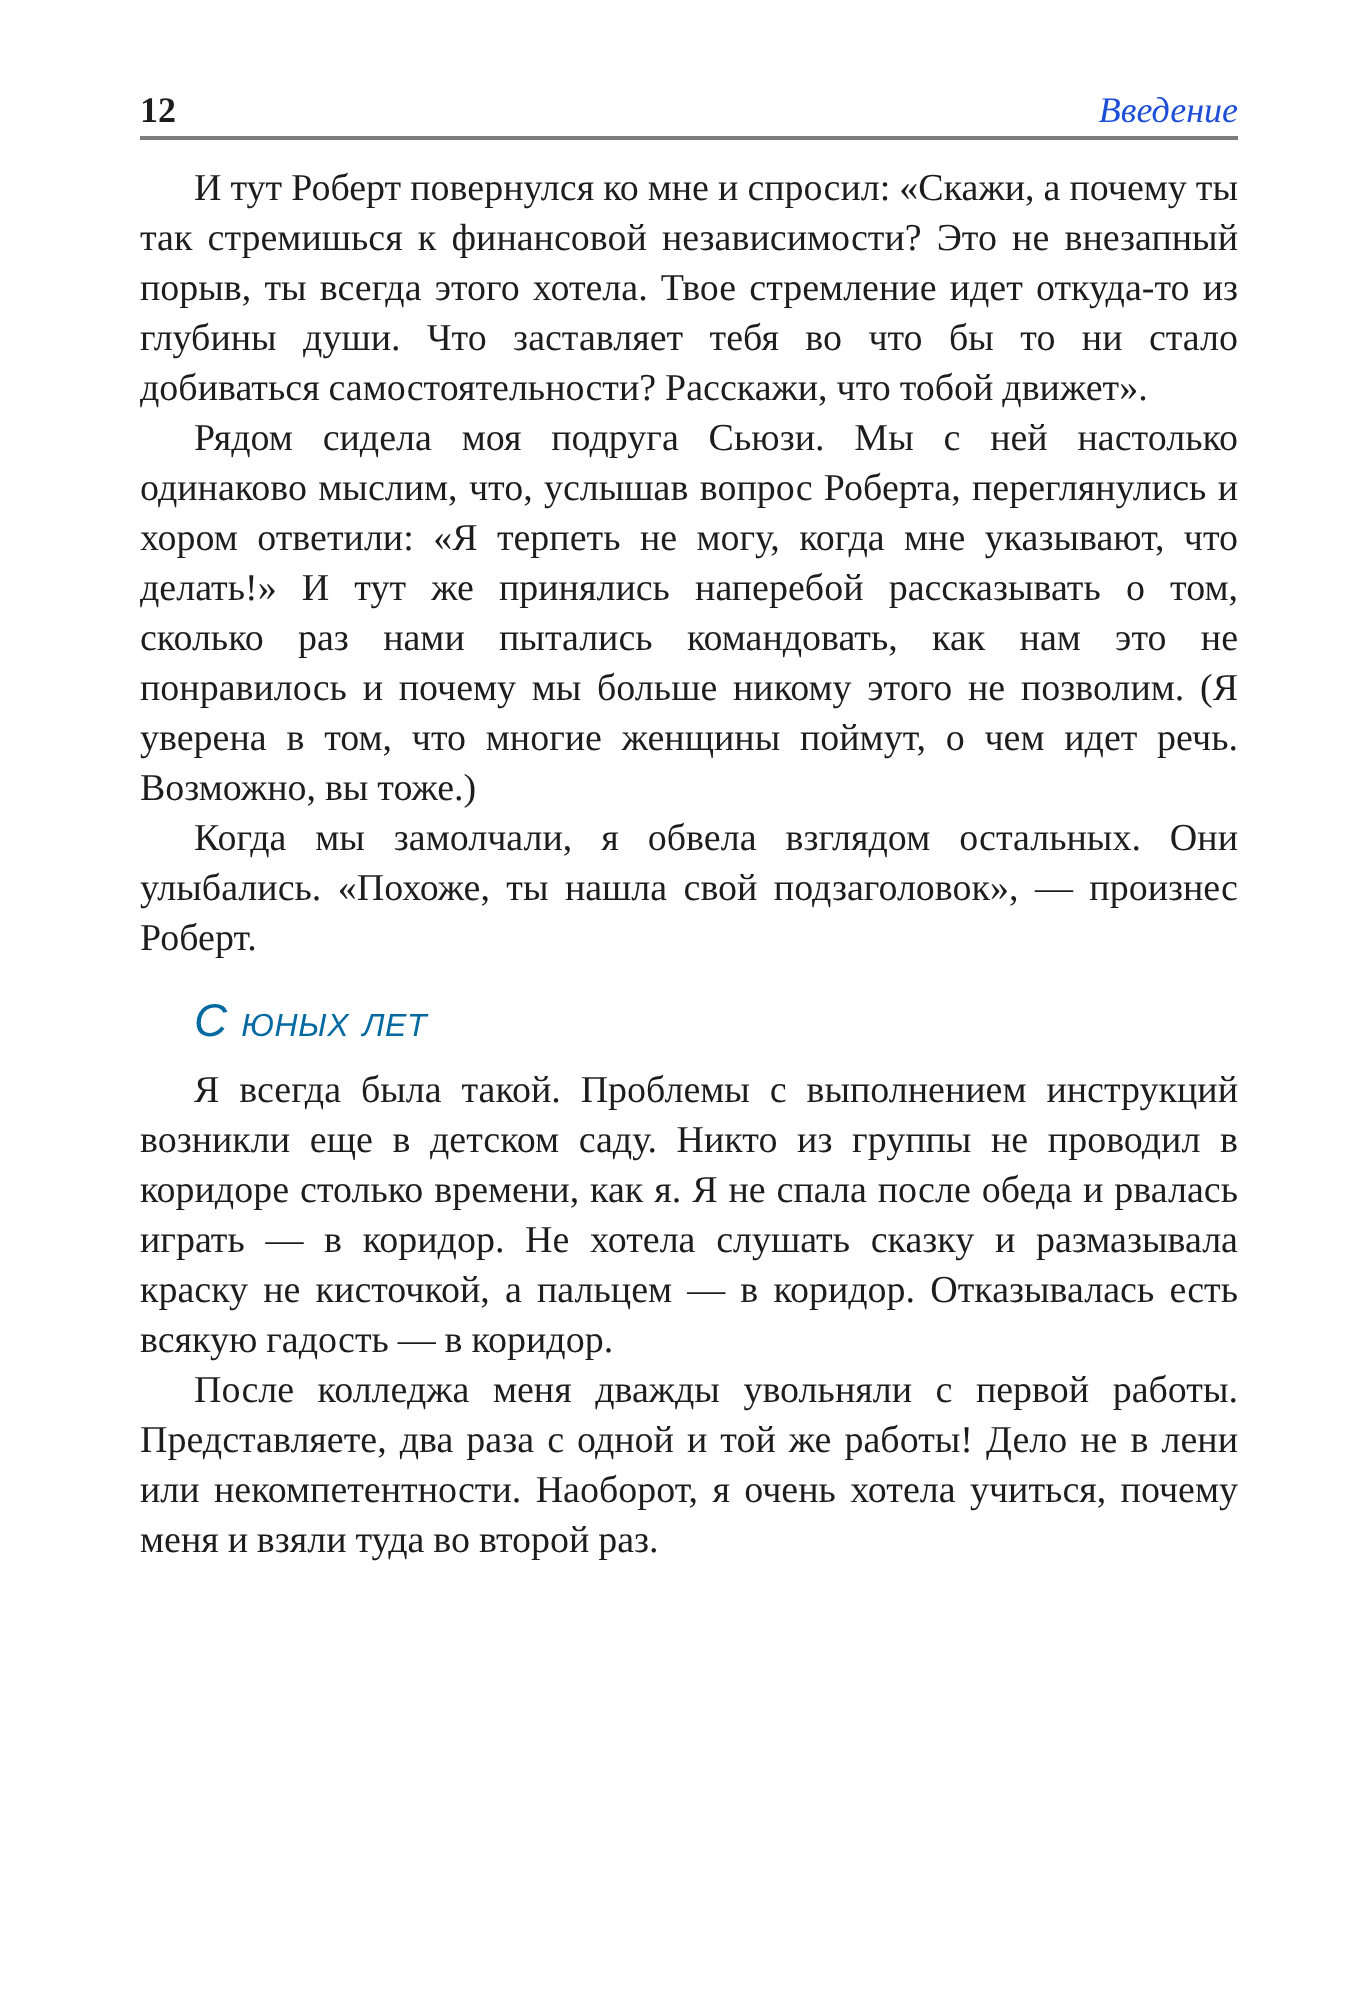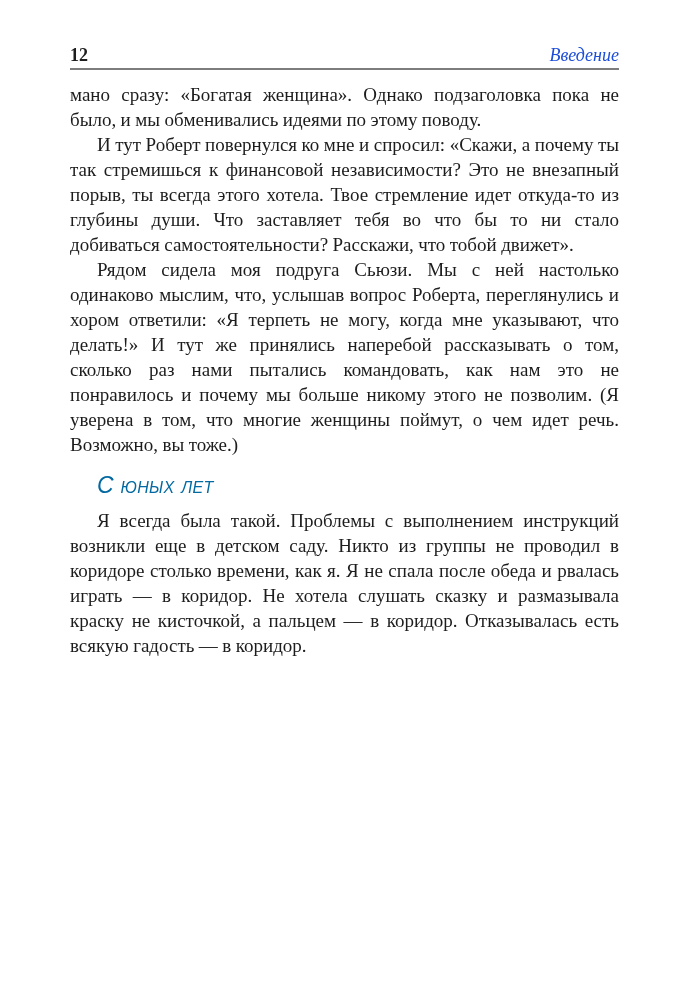--- a/index.html
+++ b/index.html
@@ -68,21 +68,22 @@
 </head>
 <body>
 
 <div class="page">
   <header class="page-header">
     <span class="page-number">12</span>
     <span class="running-title">Введение</span>
   </header>
 
   <main class="page-body">
-    <p class="continuation">мано сразу: «Богатая женщина». Однако подзаголовка пока не было, и мы обменивались идеями по этому поводу.</p>
     <p>И тут Роберт повернулся ко мне и спросил: «Скажи, а почему ты так стремишься к финансовой независимости? Это не внезапный порыв, ты всегда этого хотела. Твое стремление идет откуда-то из глубины души. Что заставляет тебя во что бы то ни стало добиваться самостоятельности? Расскажи, что тобой движет».</p>
     <p>Рядом сидела моя подруга Сьюзи. Мы с ней настолько одинаково мыслим, что, услышав вопрос Роберта, переглянулись и хором ответили: «Я терпеть не могу, когда мне указывают, что делать!» И тут же принялись наперебой рассказывать о том, сколько раз нами пытались командовать, как нам это не понравилось и почему мы больше никому этого не позволим. (Я уверена в том, что многие женщины поймут, о чем идет речь. Возможно, вы тоже.)</p>
+    <p>Когда мы замолчали, я обвела взглядом остальных. Они улыбались. «Похоже, ты нашла свой подзаголовок», — произнес Роберт.</p>
 
     <h2 class="section-heading">С юных лет</h2>
 
     <p>Я всегда была такой. Проблемы с выполнением инструкций возникли еще в детском саду. Никто из группы не проводил в коридоре столько времени, как я. Я не спала после обеда и рвалась играть — в коридор. Не хотела слушать сказку и размазывала краску не кисточкой, а пальцем — в коридор. Отказывалась есть всякую гадость — в коридор.</p>
+    <p>После колледжа меня дважды увольняли с первой работы. Представляете, два раза с одной и той же работы! Дело не в лени или некомпетентности. Наоборот, я очень хотела учиться, почему меня и взяли туда во второй раз.</p>
   </main>
 </div>
 
 </body></html>

